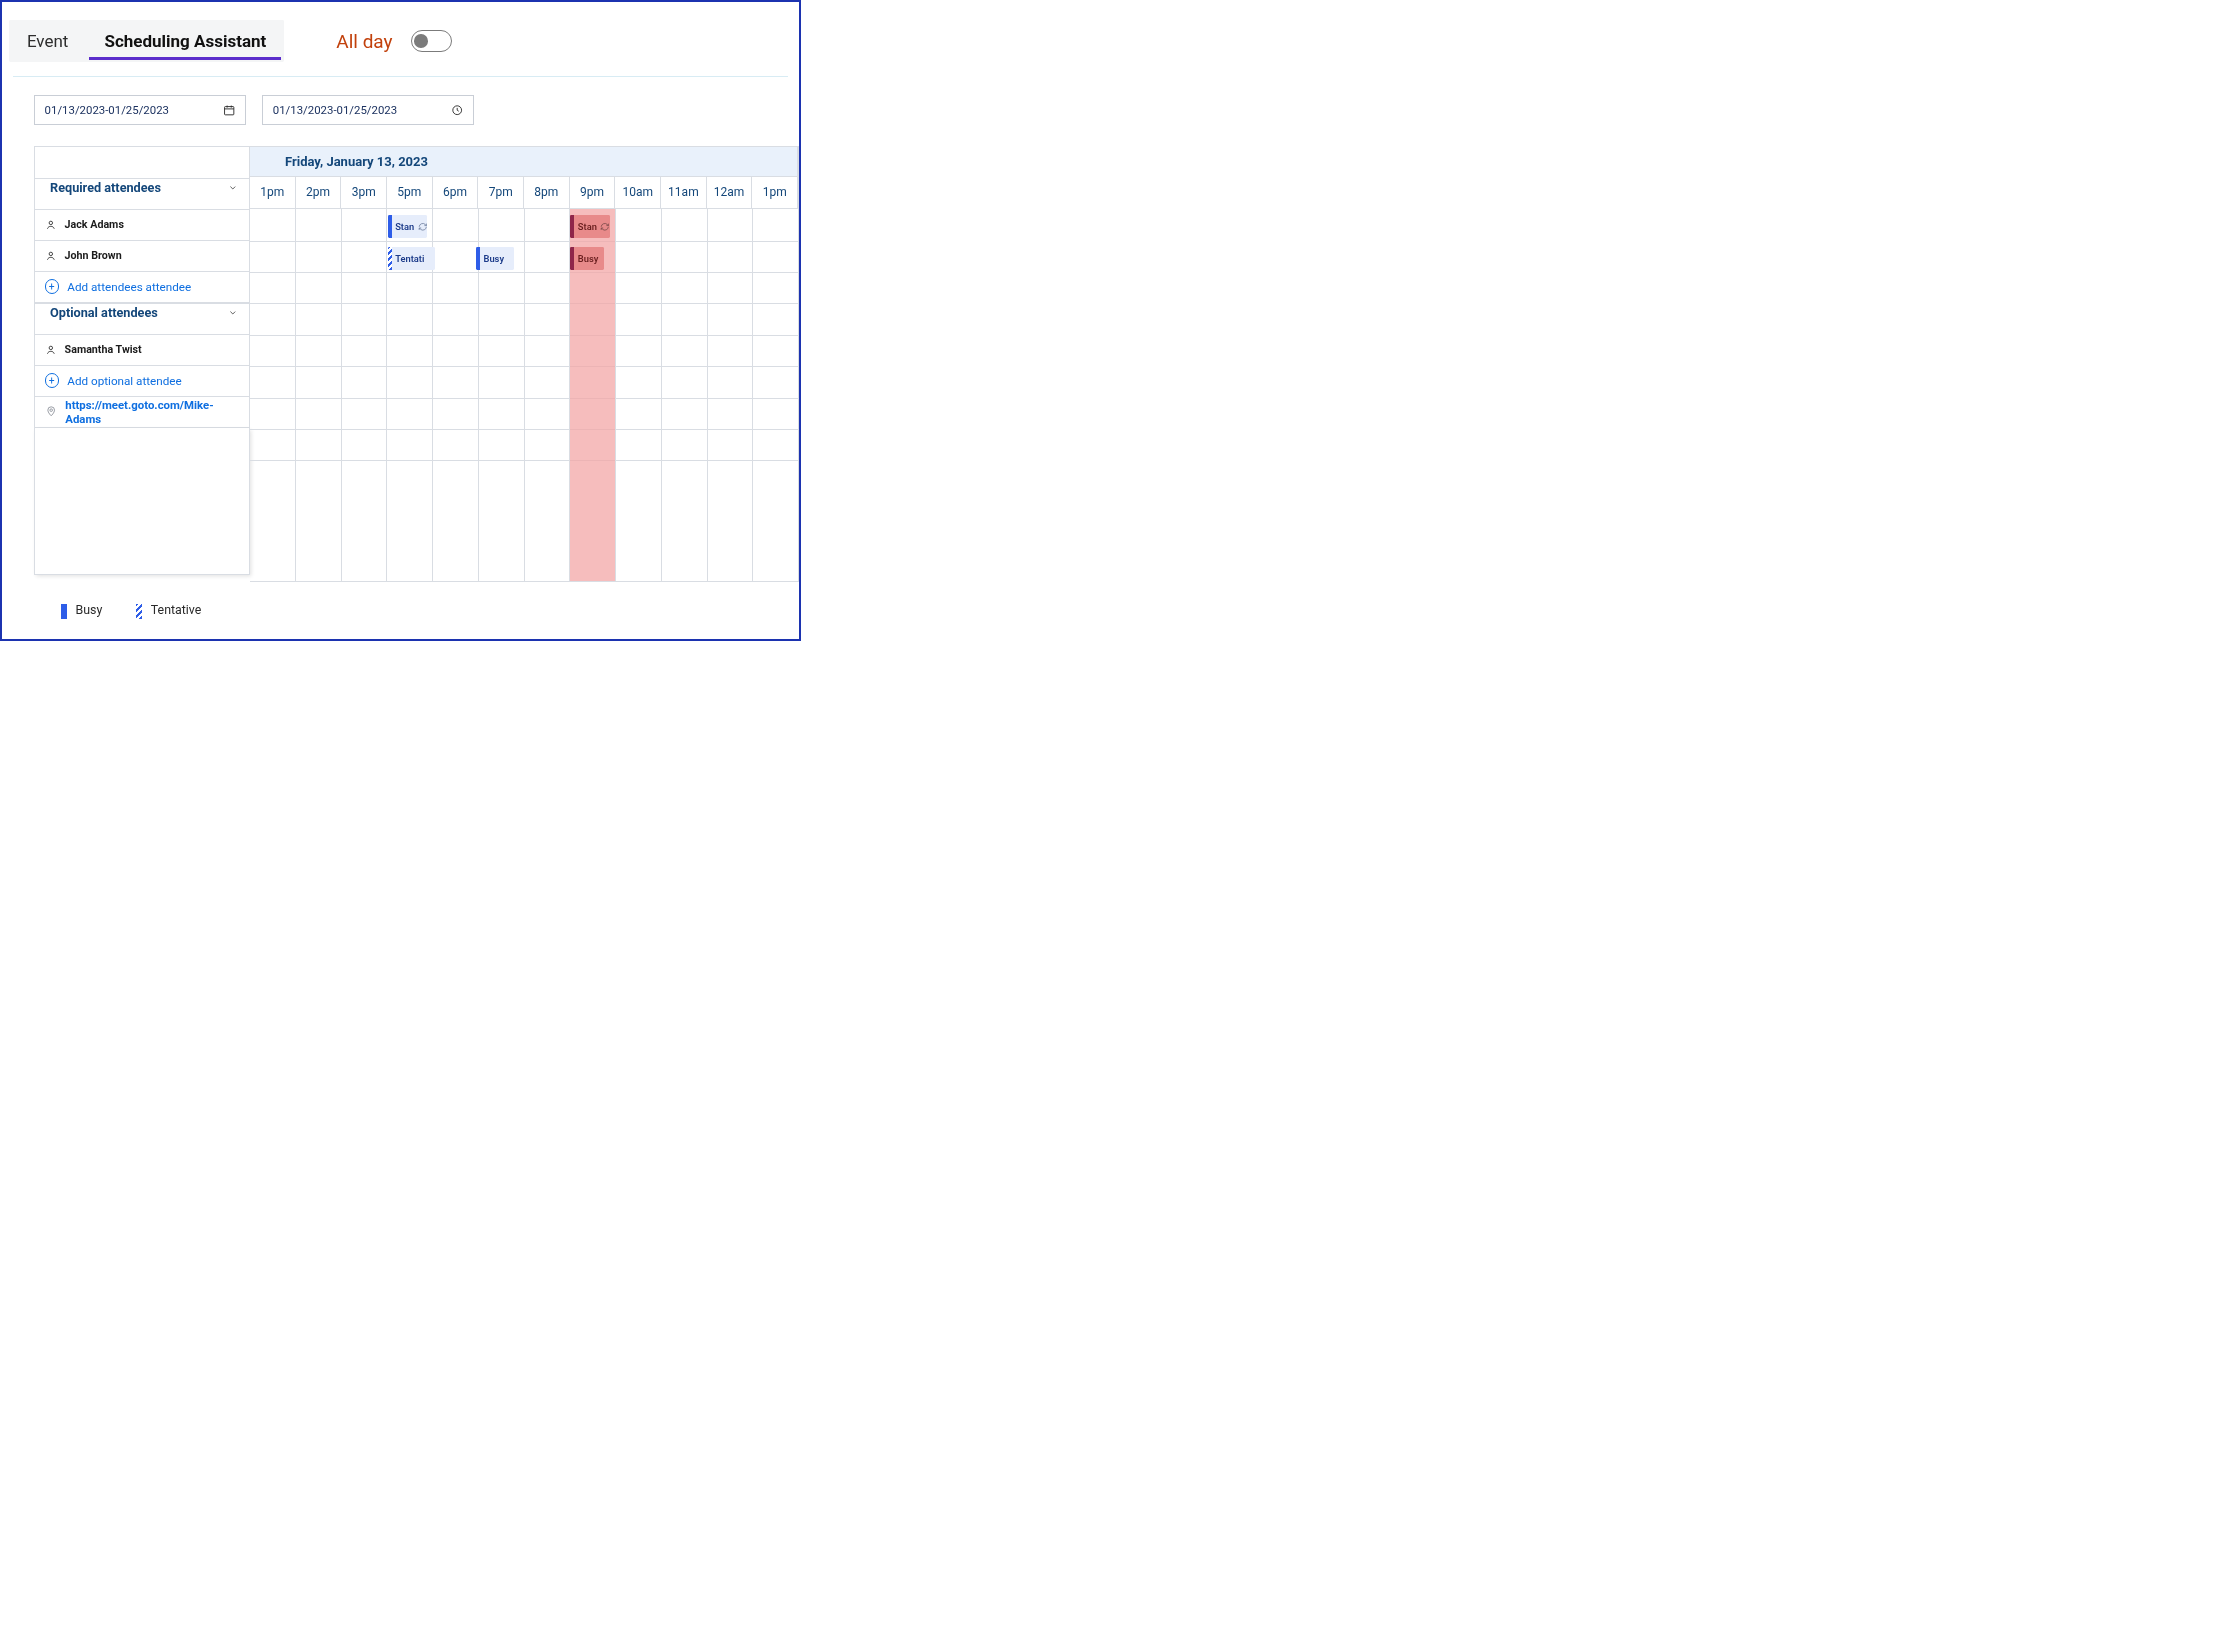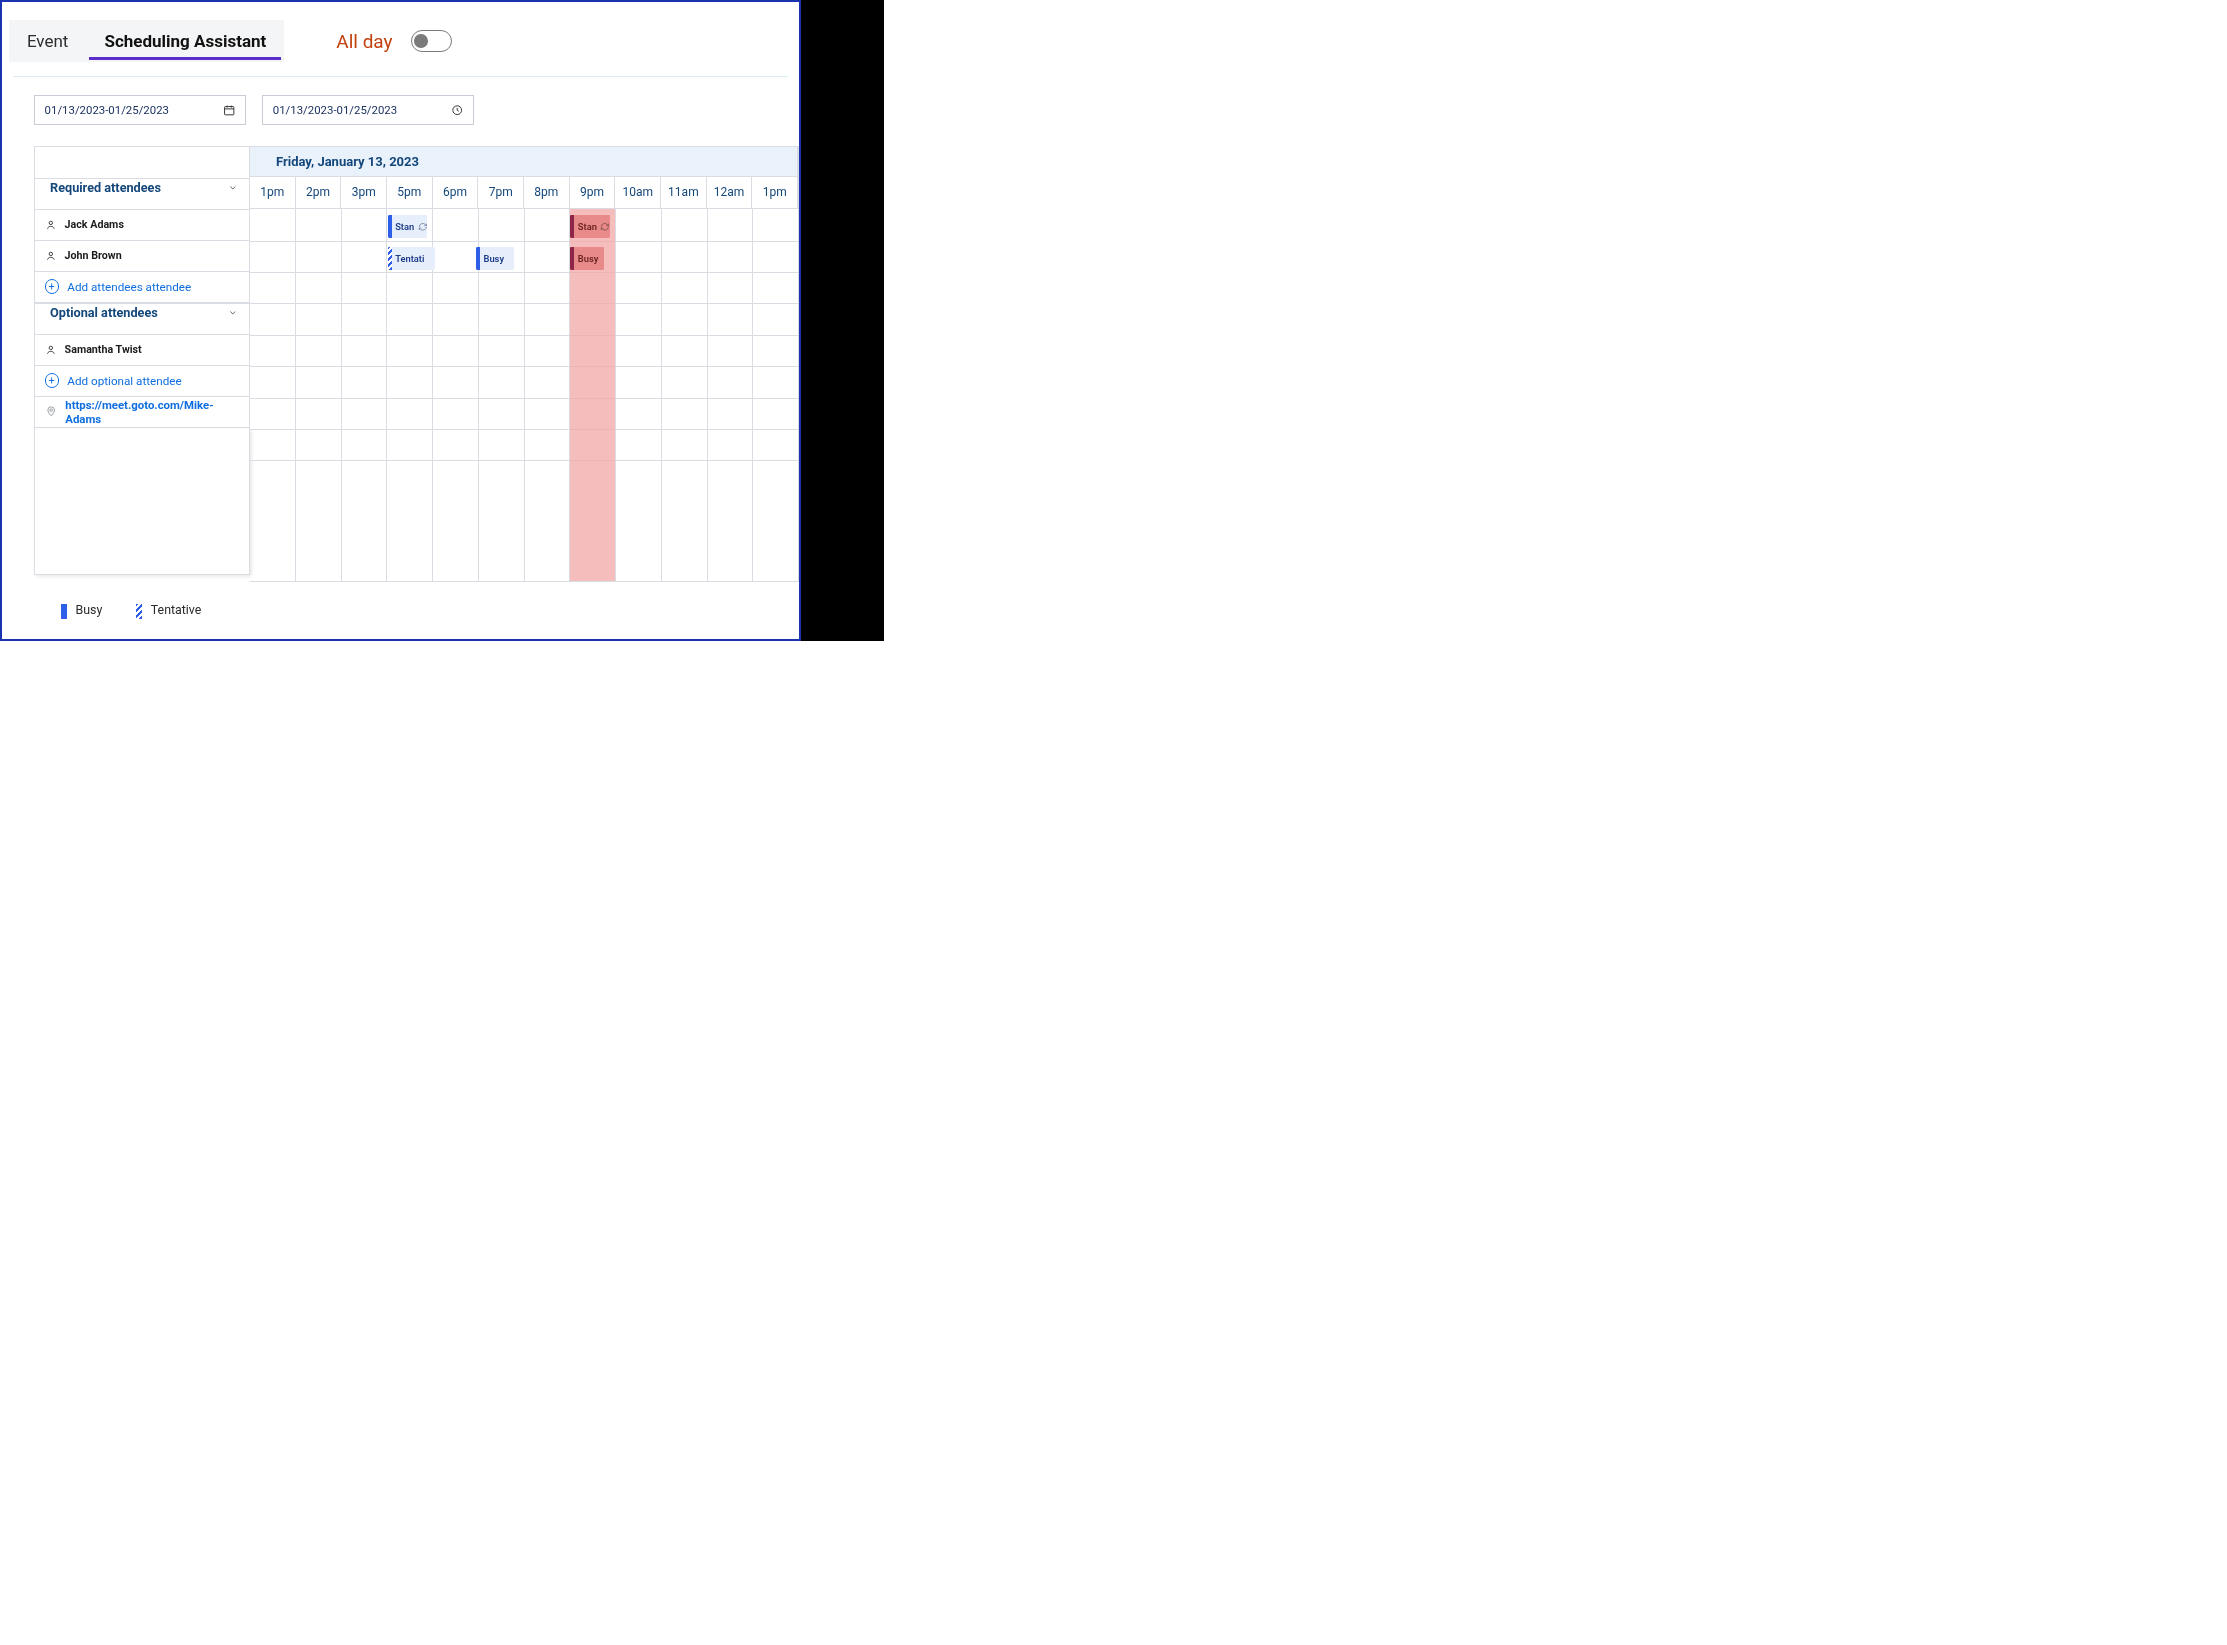--- a/index.html
+++ b/index.html
@@ -37,21 +37,21 @@
   .toggle .knob{position:absolute;left:2.8px;top:50%;transform:translateY(-50%);width:13.8px;height:13.8px;border-radius:50%;background:#7b7b7b;}
   .divider{margin:13.8px 11px 0 11px;height:1.4px;background:#d8ecf4;}
   .date-row{display:flex;gap:16px;padding:18px 0 0 32px;}
   .field{border:0.7px solid var(--line2);padding:6.9px 9.6px;width:191px;display:flex;align-items:center;justify-content:space-between;color:#1c3260;font-size:11.4px;}
   .field svg{flex:0 0 auto;}
 
   .sched{margin:20.7px 0 0 32px;display:flex;}
   .left-col{width:216px;flex:0 0 216px;}
   .grid-col{flex:1;position:relative;min-width:0;border-right:0.7px solid var(--line);border-bottom:0.7px solid var(--line);}
   .panel-top{height:31px;border:0.7px solid var(--line);border-bottom:none;}
-  .day-header{height:31px;background:var(--header-bg);border:0.7px solid var(--line);border-left:none;display:flex;align-items:center;padding-left:26px;box-sizing:border-box;color:var(--navy);font-weight:700;font-size:13px;}
+  .day-header{height:31px;background:var(--header-bg);border:0.7px solid var(--line);border-left:none;display:flex;align-items:center;padding-left:35px;box-sizing:border-box;color:var(--navy);font-weight:700;font-size:13px;}
   .section-header{height:32px;border:0.7px solid var(--line);display:flex;align-items:center;padding:0 11px 12px 15px;justify-content:space-between;color:var(--navy);font-weight:700;font-size:12.7px;box-sizing:border-box;}
   .section-header .chev{color:#444;}
   .att-row{height:31px;border:0.7px solid var(--line);border-top:none;display:flex;align-items:center;gap:8.3px;padding-left:9.6px;font-weight:700;font-size:10.7px;box-sizing:border-box;}
   .att-row.optional{font-weight:700;}
   .add-row{color:var(--link);font-weight:400;font-size:11.7px;}
   .add-row .plus{width:12.4px;height:12.4px;border:1.1px solid var(--link);border-radius:50%;display:flex;align-items:center;justify-content:center;font-size:10.3px;line-height:1;}
   .link-row{color:var(--link);font-weight:700;font-size:11.4px;}
   .blank{height:146px;border:0.7px solid var(--line);border-top:none;box-shadow:2.1px 2.1px 4.1px rgba(0,0,0,.12);}
 
   .time-header{display:flex;height:32px;border:0.7px solid var(--line);border-left:none;border-top:none;box-sizing:border-box;background:#fff;}
@@ -77,21 +77,21 @@
   .event .recur{margin-left:auto;margin-right:2.8px;color:#6f7f9e;}
 
   .legend{display:flex;gap:34px;align-items:center;padding:20.7px 0 0 59px;font-size:12.4px;color:#2a2a2a;}
   .legend .swatch{width:6.2px;height:15px;display:inline-block;margin-right:8.3px;vertical-align:middle;}
   .legend .busy-sw{background:var(--busy-blue);}
   .legend .tent-sw{background:repeating-linear-gradient(135deg,var(--busy-blue),var(--busy-blue) 2.1px,#fff 2.1px,#fff 4.1px);}
 
   svg{display:block;}
 
   
-  .outer{display:flex;}
+  .outer{display:flex;align-items:center;}
   .blackout{width:83px;background:#000;}
 </style>
 </head>
 <body>
 
 <div class="outer">
 <div class="frame">
 
   <div class="topbar">
     <div class="tabs">

